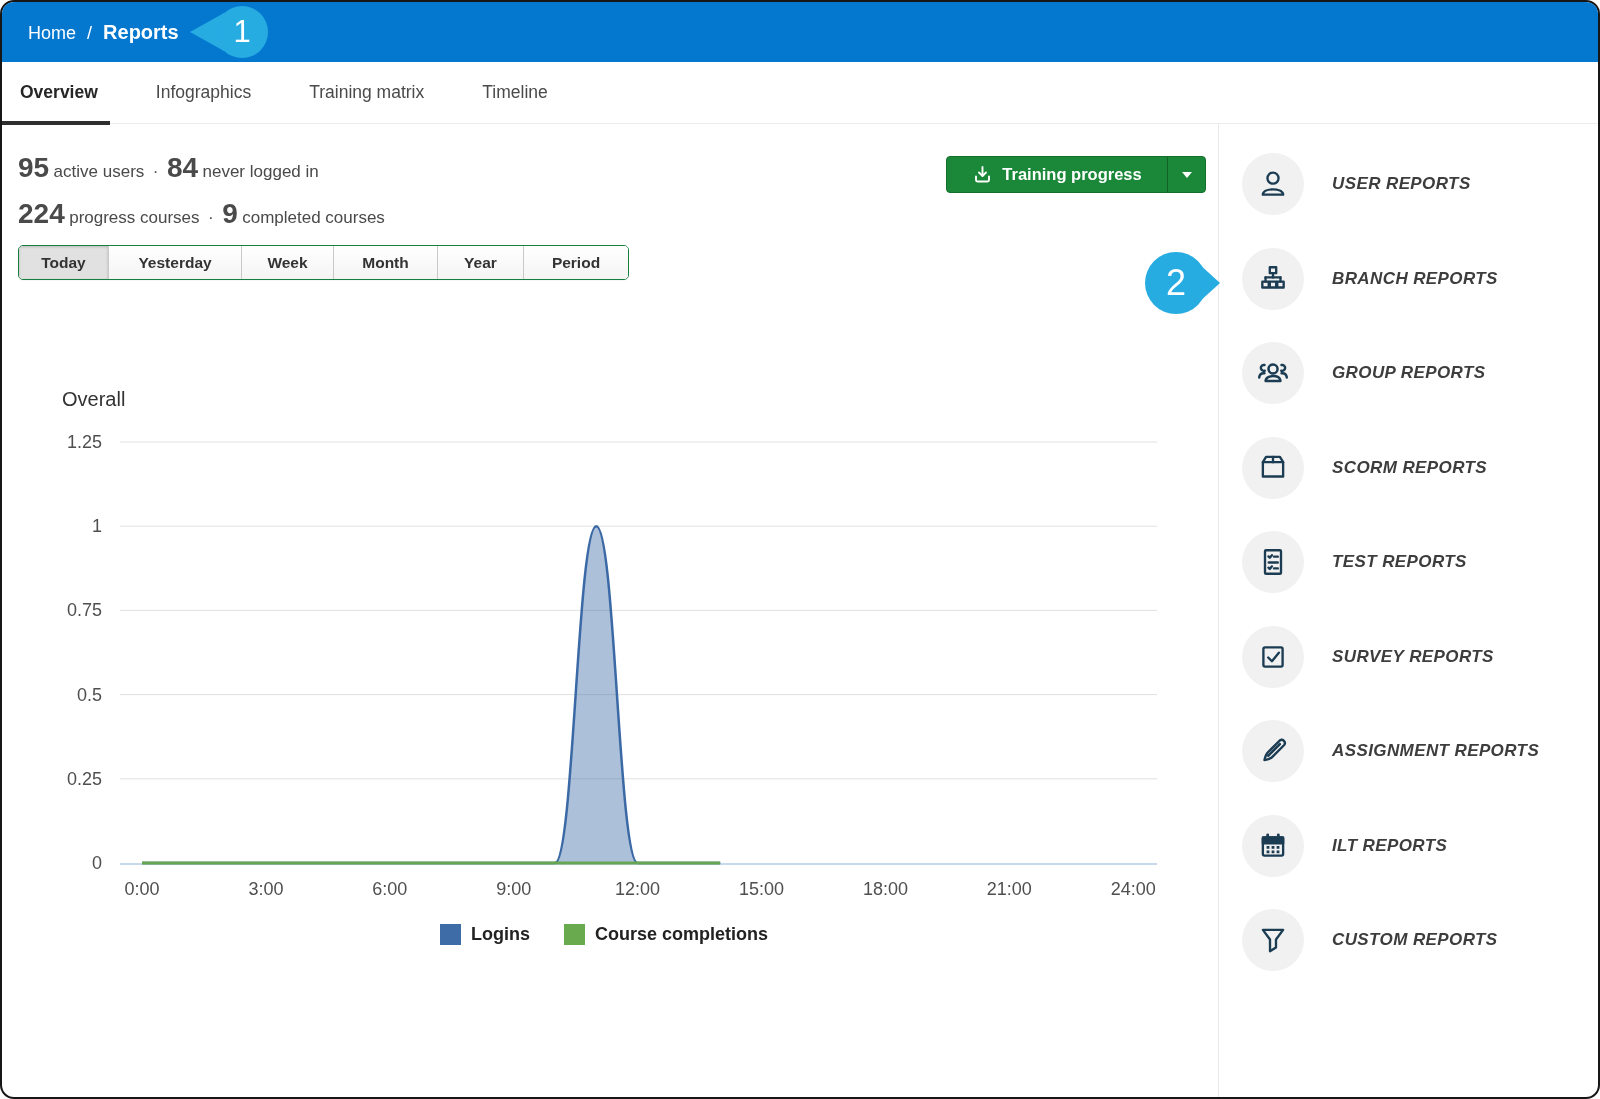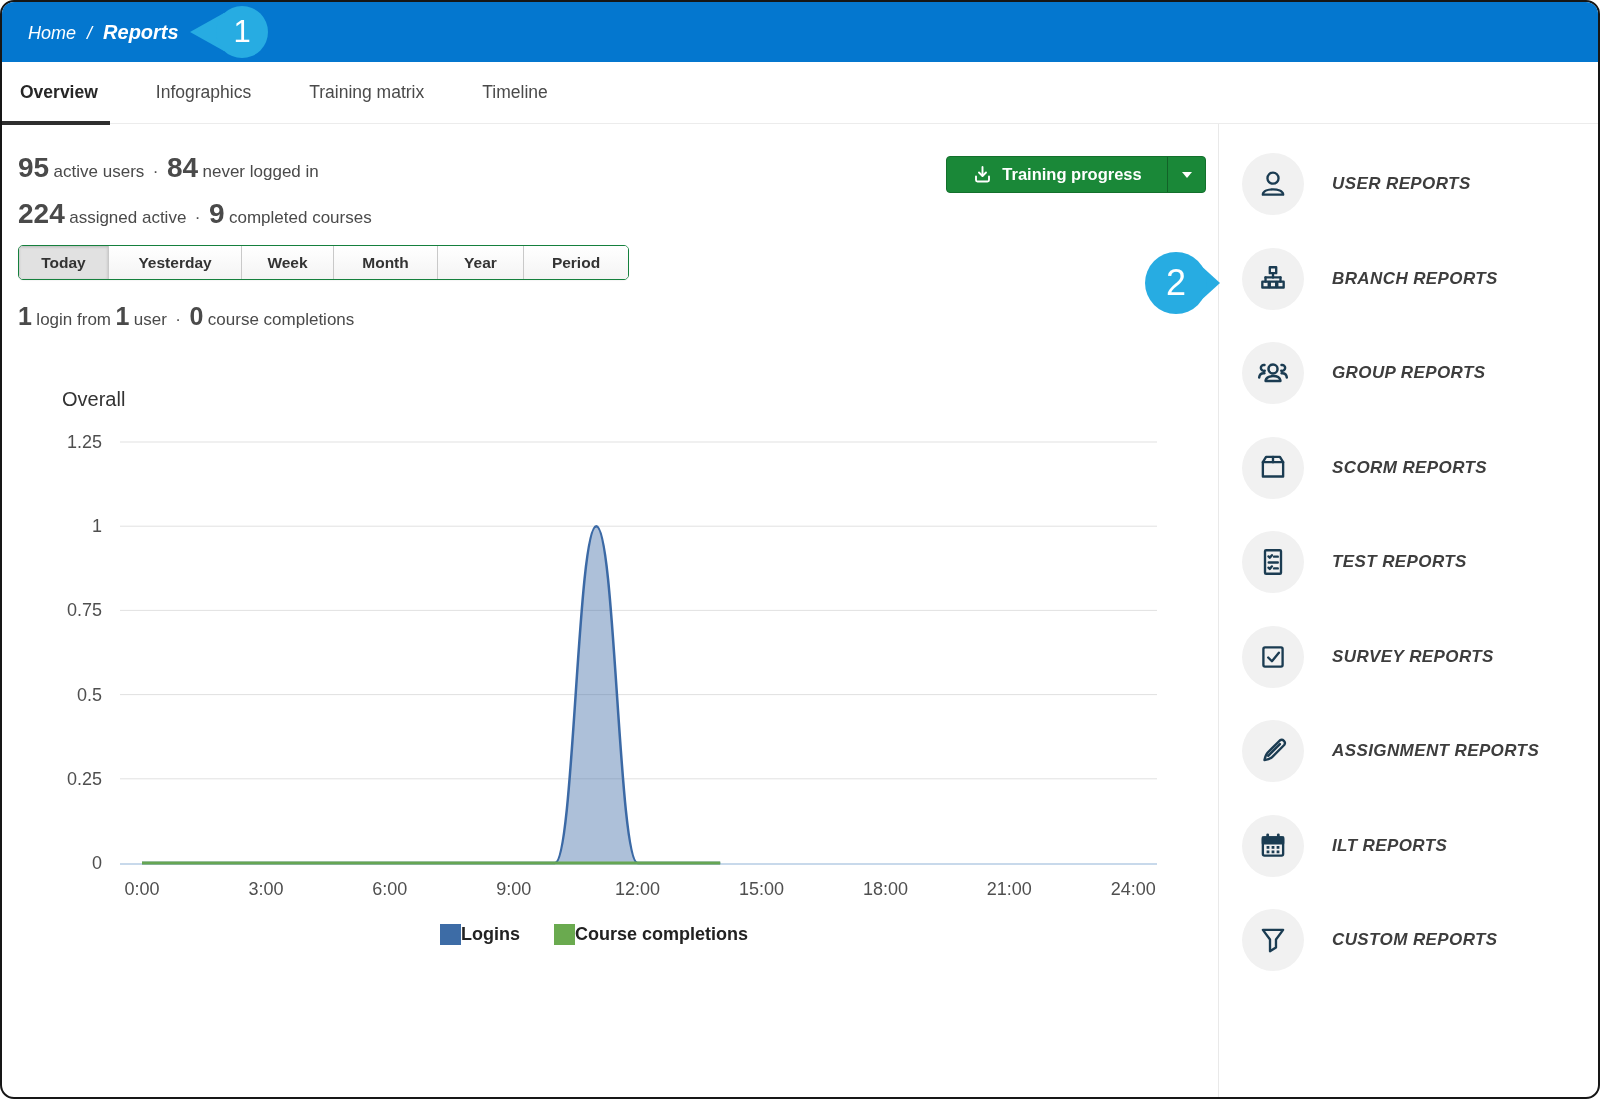--- a/index.html
+++ b/index.html
@@ -10,21 +10,21 @@
     background:#ffffff; border:2px solid #161616; border-radius:14px;
     overflow:hidden;
   }
   .abs { position:absolute; }
 
   
   .topbar {
     position:absolute; left:0; top:0; width:1600px; height:60px;
     background:#0477cf; display:flex; align-items:center; padding-left:26px;
   }
-  .crumb { color:#ffffff; font-size:18px;font-style:italic; }
+  .crumb { color:#ffffff; font-size:18px; }
   .crumb .sep { margin:0 6px; font-weight:400; }
   .crumb-current { color:#ffffff; font-size:20px; font-weight:700; }
 
   .callout-num { fill:#ffffff; font-family:"Liberation Sans",sans-serif; font-weight:400; }
 
   
   .tabbar {
     position:absolute; left:0; top:60px; width:1600px; height:62px;
     background:#ffffff; border-bottom:1px solid #ececec;
     display:flex; align-items:center;
@@ -80,21 +80,21 @@
     border-right:5.5px solid transparent; border-top:6.5px solid #ffffff;
   }
 
   
   .chart-title { position:absolute; left:60px; top:386px; font-size:20px; color:#333333; }
   #chart-svg { position:absolute; left:0; top:420px; }
   #chart-svg text.tick { font-family:"Liberation Sans",sans-serif; font-size:18px; fill:#4f4f4f; }
   .legend {
     position:absolute; left:438px; top:922px; display:flex; align-items:center; gap:34px;
   }
-  .legend-item { display:flex; }
+  .legend-item { display:flex; gap:10px; }
   .legend-swatch { width:21px; height:21px; }
   .legend-label { font-size:18px; color:#222222; font-weight:600; }
 
   
   .side-divider {
     position:absolute; left:1216px; top:122px; width:1px; height:977px; background:#e9e9e9;
   }
   .sidebar {
     position:absolute; left:1217px; top:135px; width:382px;
     display:flex; flex-direction:column;
@@ -150,44 +150,35 @@
   <div class="statline" style="top:150px;">
     <span class="big">95</span>
     <span class="small">active users</span>
     <span class="dot">·</span>
     <span class="big">84</span>
     <span class="small">never logged in</span>
   </div>
 
   <div class="statline" style="top:196px;">
     <span class="big">224</span>
-    <span class="small">assigned active</span>
+    <span class="small">progress courses</span>
     <span class="dot">·</span>
     <span class="big">9</span>
     <span class="small">completed courses</span>
   </div>
 
   <div class="seggroup">
     <div class="segbtn active" style="width:90px;">Today</div>
     <div class="segbtn" style="width:133px;">Yesterday</div>
     <div class="segbtn" style="width:92px;">Week</div>
     <div class="segbtn" style="width:104px;">Month</div>
     <div class="segbtn" style="width:86px;">Year</div>
     <div class="segbtn" style="width:104px;">Period</div>
   </div>
 
-  <div class="statline" style="top:300px;">
-    <span class="big" style="font-size:25px;">1</span>
-    <span class="small">login from</span>
-    <span class="big" style="font-size:25px;">1</span>
-    <span class="small">user</span>
-    <span class="dot">·</span>
-    <span class="big" style="font-size:25px;">0</span>
-    <span class="small">course completions</span>
-  </div>
 
   <div class="export-btn">
     <div class="export-main">
       <svg width="21" height="21" viewBox="0 0 21 21" fill="none" stroke="#ffffff" stroke-width="1.9" stroke-linecap="round" stroke-linejoin="round">
         <path d="M10.5 3 V11.5"></path>
         <path d="M7 8.5 L10.5 12 L14 8.5"></path>
         <path d="M4 12.5 V16 a1.5 1.5 0 0 0 1.5 1.5 h10 a1.5 1.5 0 0 0 1.5-1.5 V12.5"></path>
       </svg>
       <span class="export-label">Training progress</span>
     </div>

